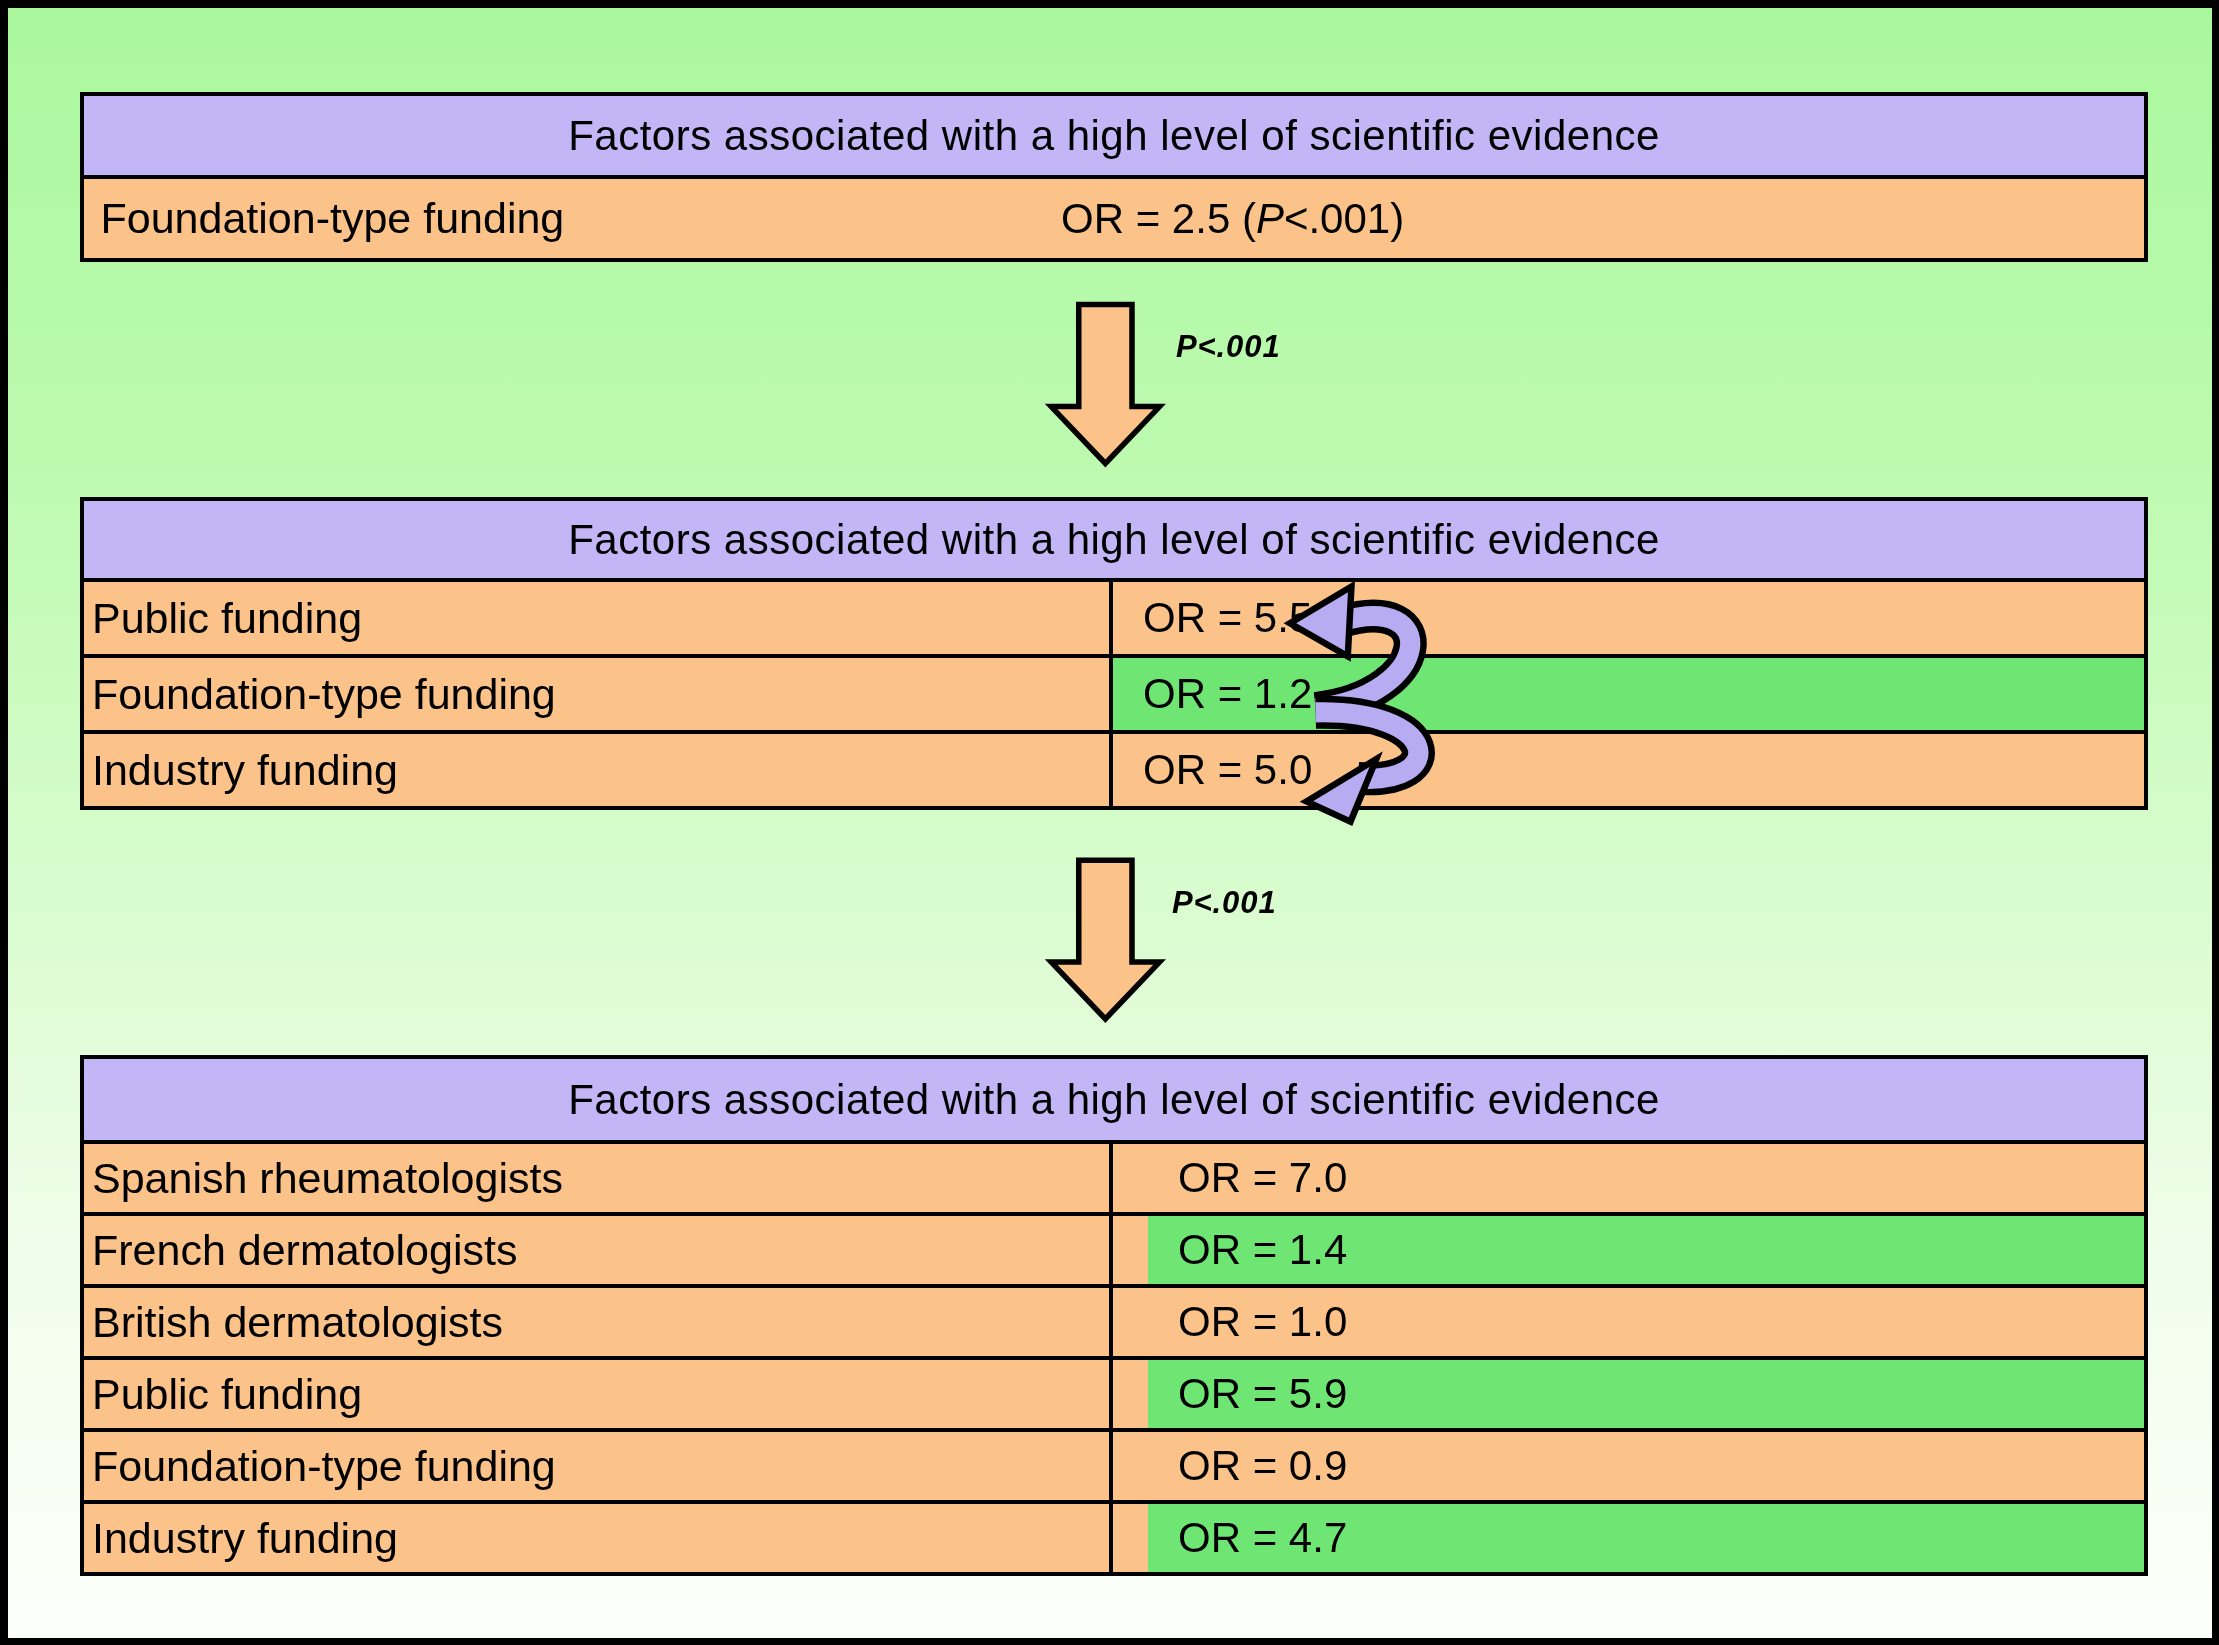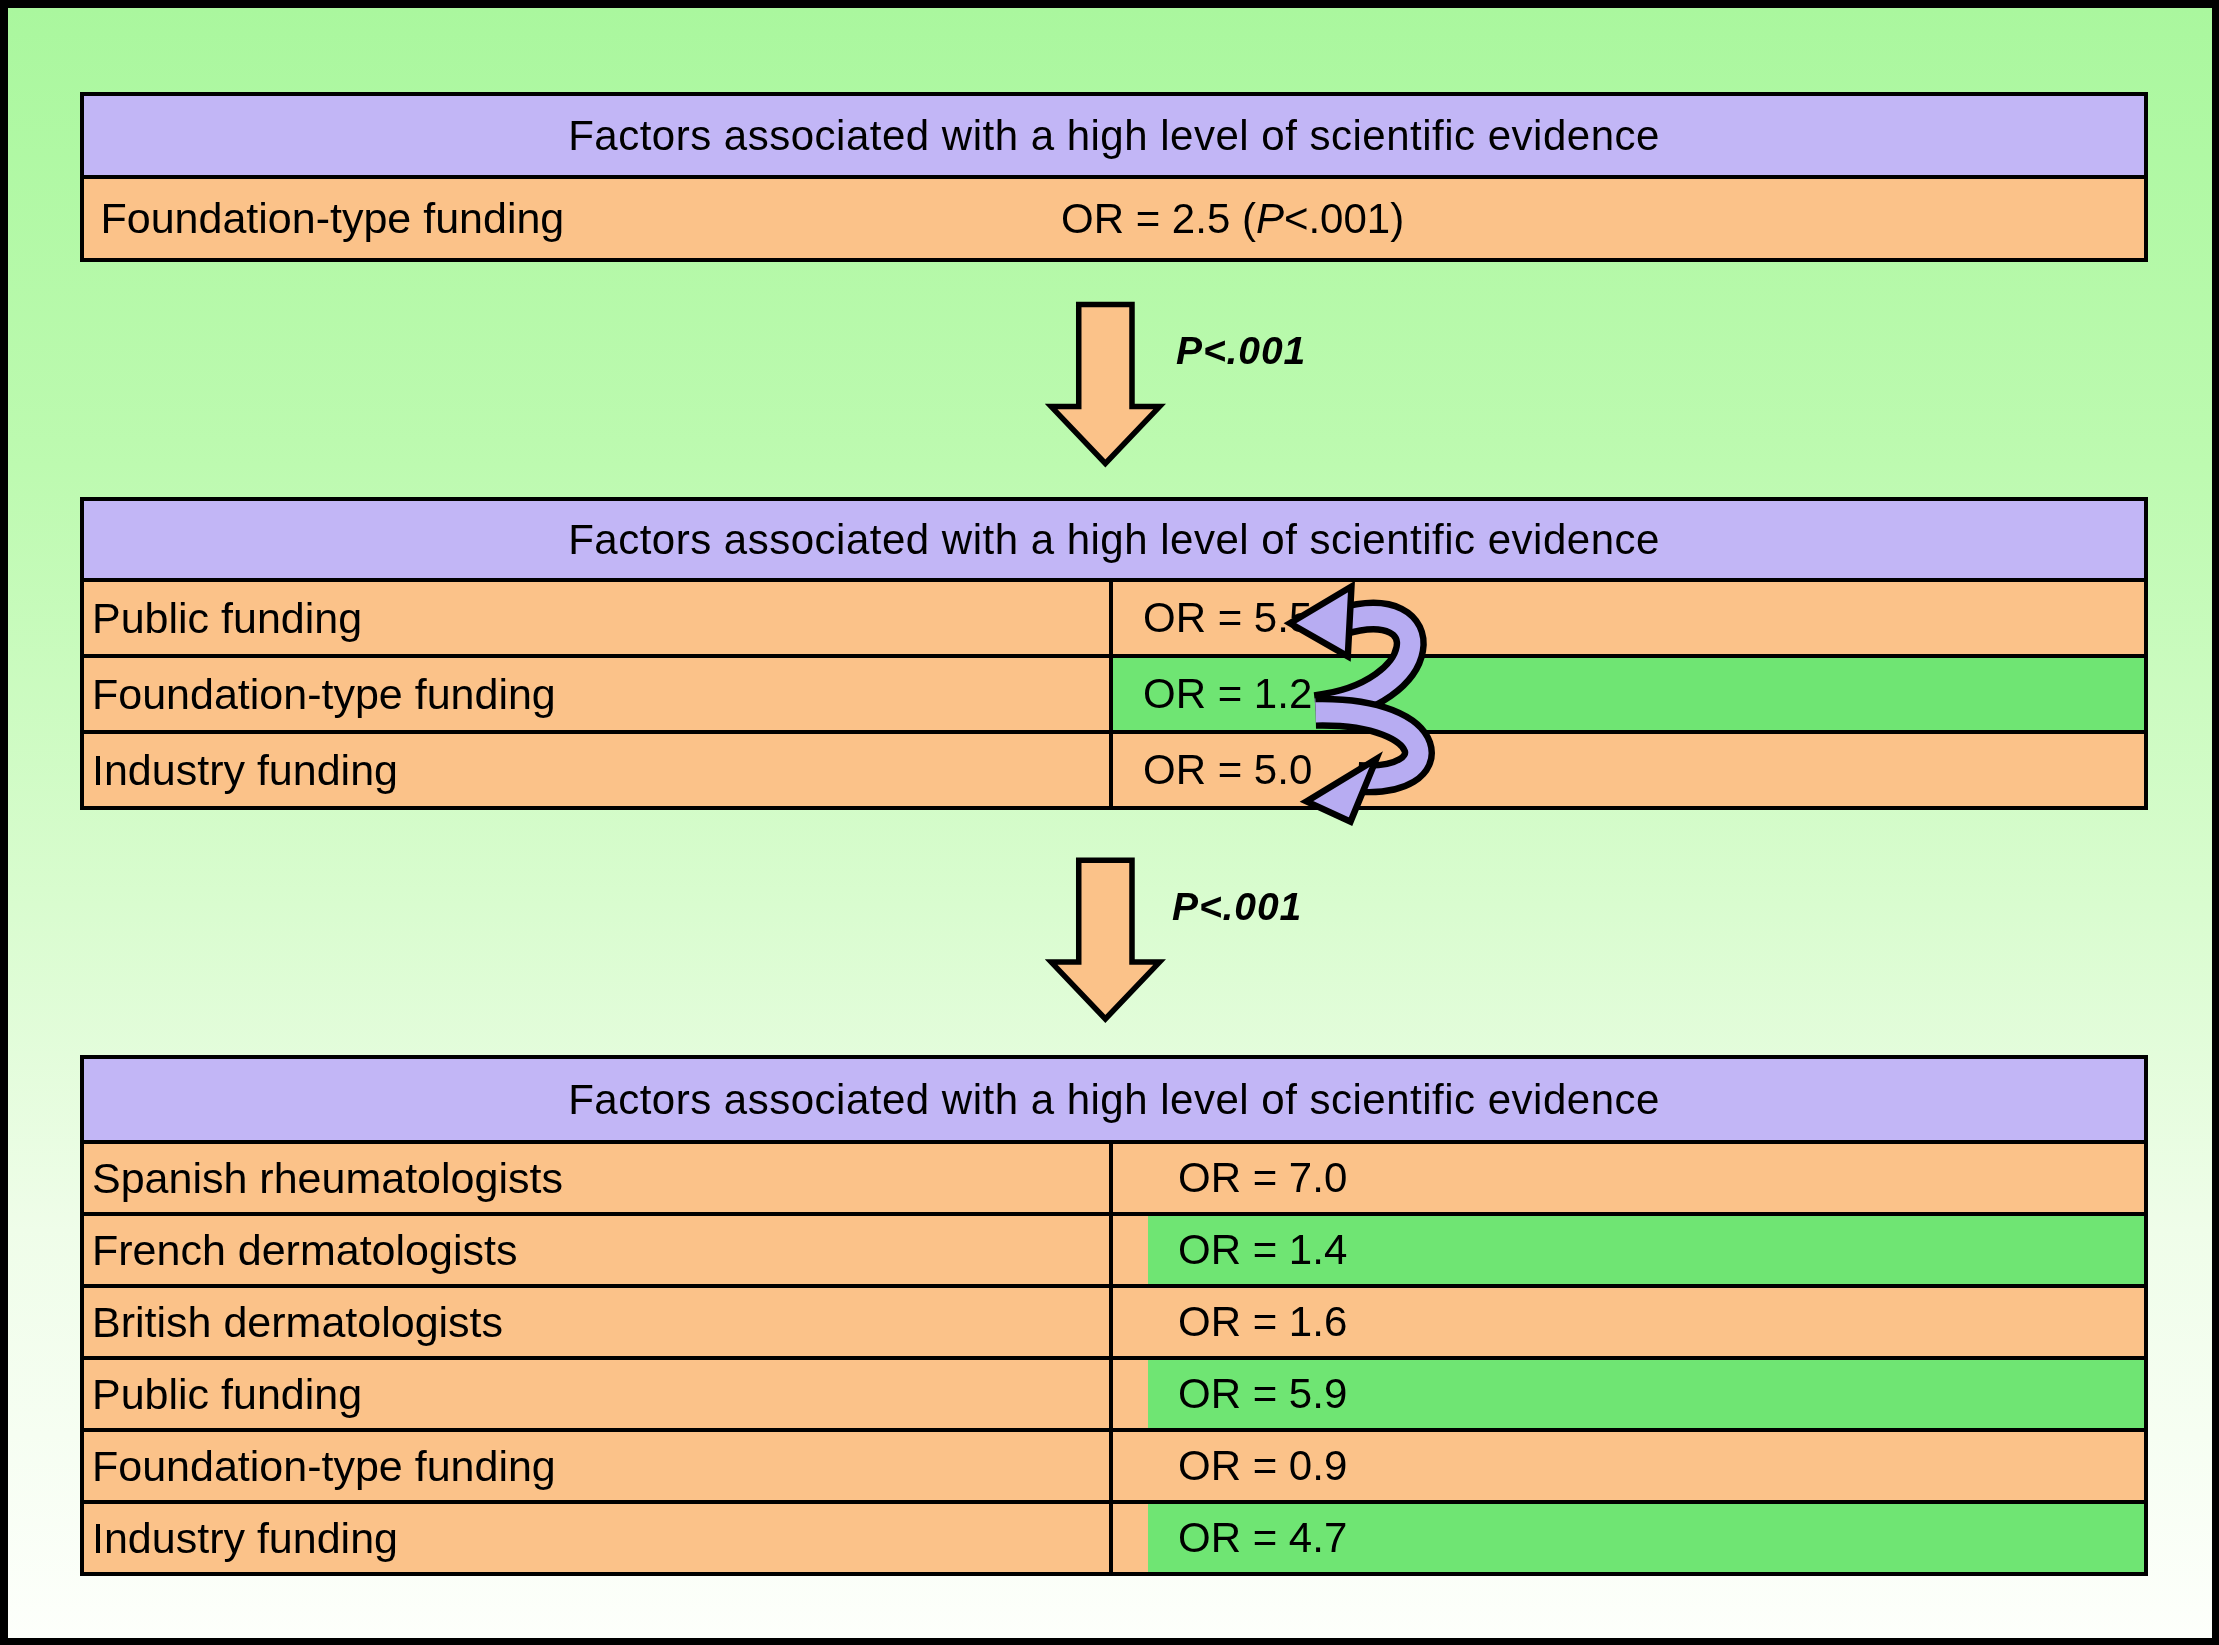--- a/index.html
+++ b/index.html
@@ -59,21 +59,21 @@
   .hdr-h86 { height: 79px; }
   .hdr-h84 { height: 77px; }
   .hdr-h88 { height: 81px; }
   
   .single-row { position: relative; display: flex; align-items: center; }
   .single-row .label { padding-left: 16.5px; font-size: 43px; }
   .single-row .value { position: absolute; left: 977px; font-size: 42px; }
   .ital { font-style: italic; }
   .arrow-label {
     position: absolute;
-    font-size: 39px;
+    font-size: 31px;
     font-weight: bold;
     font-style: italic;
     letter-spacing: 0.9px;
   }
   svg.overlay {
     position: absolute;
     left: 0; top: 0;
     width: 2203px; height: 1629px;
     pointer-events: none;
   }
@@ -141,21 +141,21 @@
       </div>
       <div class="cell-value green">
         <span>OR = 1.4</span>
       </div>
     </div>
     <div class="tbl-row row-h74">
       <div class="cell-label row-h74">
         <span>British dermatologists</span>
       </div>
       <div class="cell-value">
-        <span>OR = 1.6</span>
+        <span>OR = 1.0</span>
       </div>
     </div>
     <div class="tbl-row row-h74">
       <div class="cell-label row-h74">
         <span>Public funding</span>
       </div>
       <div class="cell-value green">
         <span>OR = 5.9</span>
       </div>
     </div>

